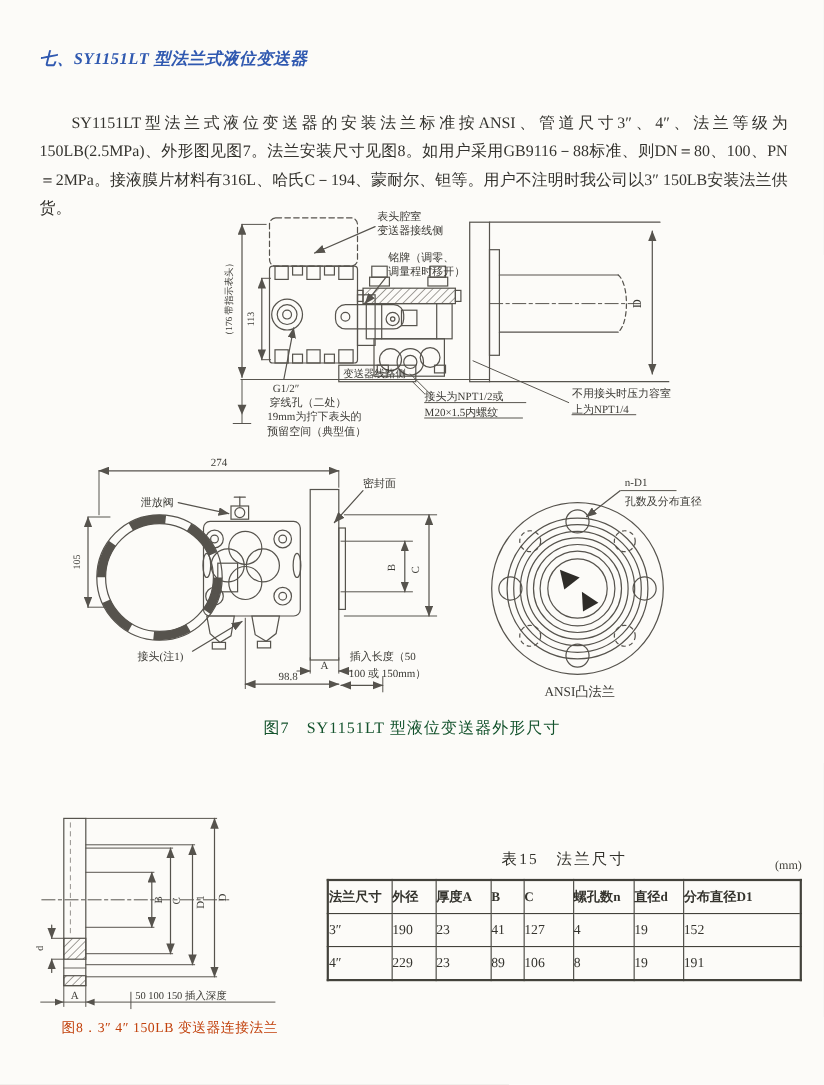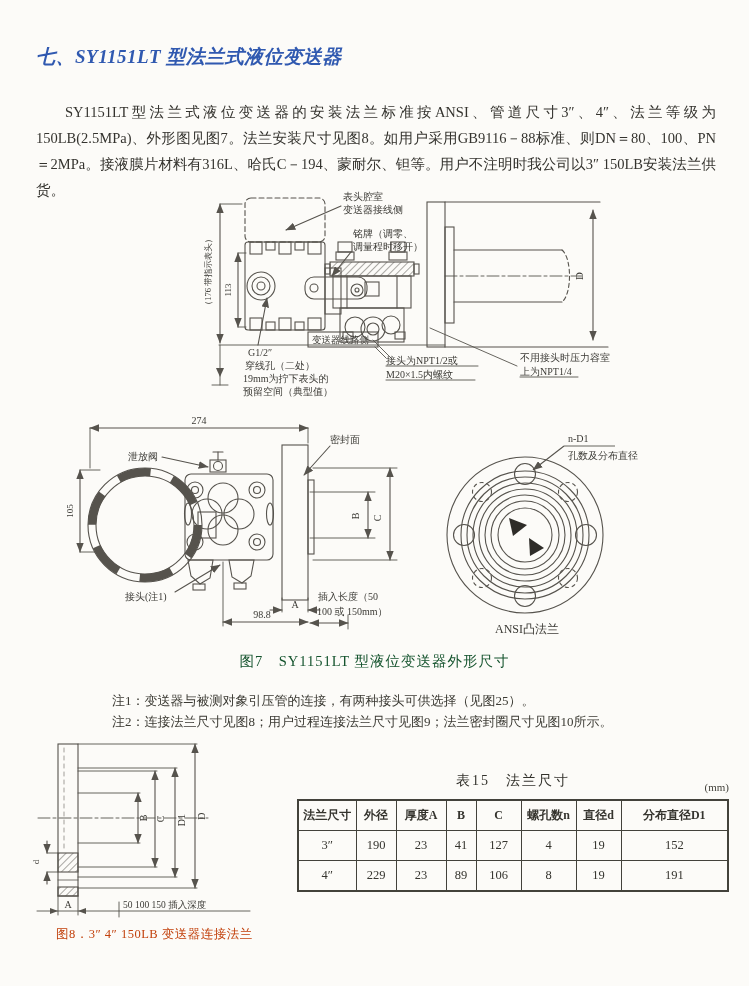--- a/index.html
+++ b/index.html
@@ -4,21 +4,21 @@
 <style>
   html,body{margin:0;padding:0;background:#e9e7e2;}
   .page{
     position:relative;width:749px;height:986px;margin:0 auto;
     background:#fcfbf8;overflow:hidden;
     font-family:"Liberation Serif","DejaVu Serif",serif;
     color:#3b3a35;
   }
   .sec-title{
     position:absolute;left:36px;top:44px;
-    font-size:19px;font-weight:bold;font-style:italic;
+    font-size:15px;font-weight:bold;font-style:italic;
     color:#3059b0;letter-spacing:.5px;
   }
   .intro{
     position:absolute;left:36px;top:84px;width:680px;
     font-size:14.5px;line-height:26px;text-align:justify;
     text-indent:2em;color:#34332e;
   }
   .fig7{position:absolute;left:30px;top:180px;}
   .fig7-caption{
     position:absolute;left:0;right:0;top:652px;text-align:center;
@@ -26,21 +26,21 @@
   }
   .notes{position:absolute;left:112px;top:690px;font-size:13px;line-height:21px;color:#3b3a33;}
   .fig8{position:absolute;left:30px;top:740px;}
   .fig8-caption{position:absolute;left:56px;top:926px;font-size:12.5px;color:#c2410c;letter-spacing:.5px;}
   .t15{position:absolute;left:297px;top:772px;width:432px;}
   .t15-head{position:relative;height:24px;}
   .t15-title{text-align:center;font-size:14px;font-weight:normal;letter-spacing:2px;color:#33322c;}
   .t15-unit{position:absolute;right:0;top:9px;font-size:11px;color:#44433c;}
   table.flange{border-collapse:collapse;table-layout:fixed;width:430px;margin-top:3px;border:2px solid #43423b;}
   table.flange th,table.flange td{
-    border:1.4px solid #43423b;text-align:center;vertical-align:middle;
+    border:1.4px solid #43423b;text-align:left;vertical-align:middle;
     font-size:12.5px;padding:0;height:29px;color:#35342e;
   }
   table.flange th{font-weight:bold;font-size:12px;}
   svg text{font-family:"Liberation Serif","DejaVu Serif",serif;}
 </style>
 </head>
 <body>
 
 <div class="page">
 
@@ -267,24 +267,20 @@
       <text x="288" y="420">插入长度（50</text>
       <text x="287" y="435">100 或 150mm）</text>
       <text x="538" y="262">n-D1</text>
       <text x="538" y="279">孔数及分布直径</text>
       <text x="465" y="453" font-size="12">ANSI凸法兰</text>
     </g>
   </svg>
 
   <div class="fig7-caption">图7　SY1151LT 型液位变送器外形尺寸</div>
 
-  <div class="notes">
-    <div>注1：变送器与被测对象引压管的连接，有两种接头可供选择（见图25）。</div>
-    <div>注2：连接法兰尺寸见图8；用户过程连接法兰尺寸见图9；法兰密封圈尺寸见图10所示。</div>
-  </div>
 
   <svg class="fig8" width="290" height="220" viewBox="0 0 290 220">
     <defs>
       <marker id="a8e" markerWidth="9" markerHeight="7" refX="8.5" refY="3.5" orient="auto">
         <path d="M0,0 L9,3.5 L0,7 Z" fill="#56534d"></path>
       </marker>
       <marker id="a8s" markerWidth="9" markerHeight="7" refX="0.5" refY="3.5" orient="auto">
         <path d="M9,0 L0,3.5 L9,7 Z" fill="#56534d"></path>
       </marker>
       <pattern id="h8" width="5" height="5" patternUnits="userSpaceOnUse" patternTransform="rotate(45)">

